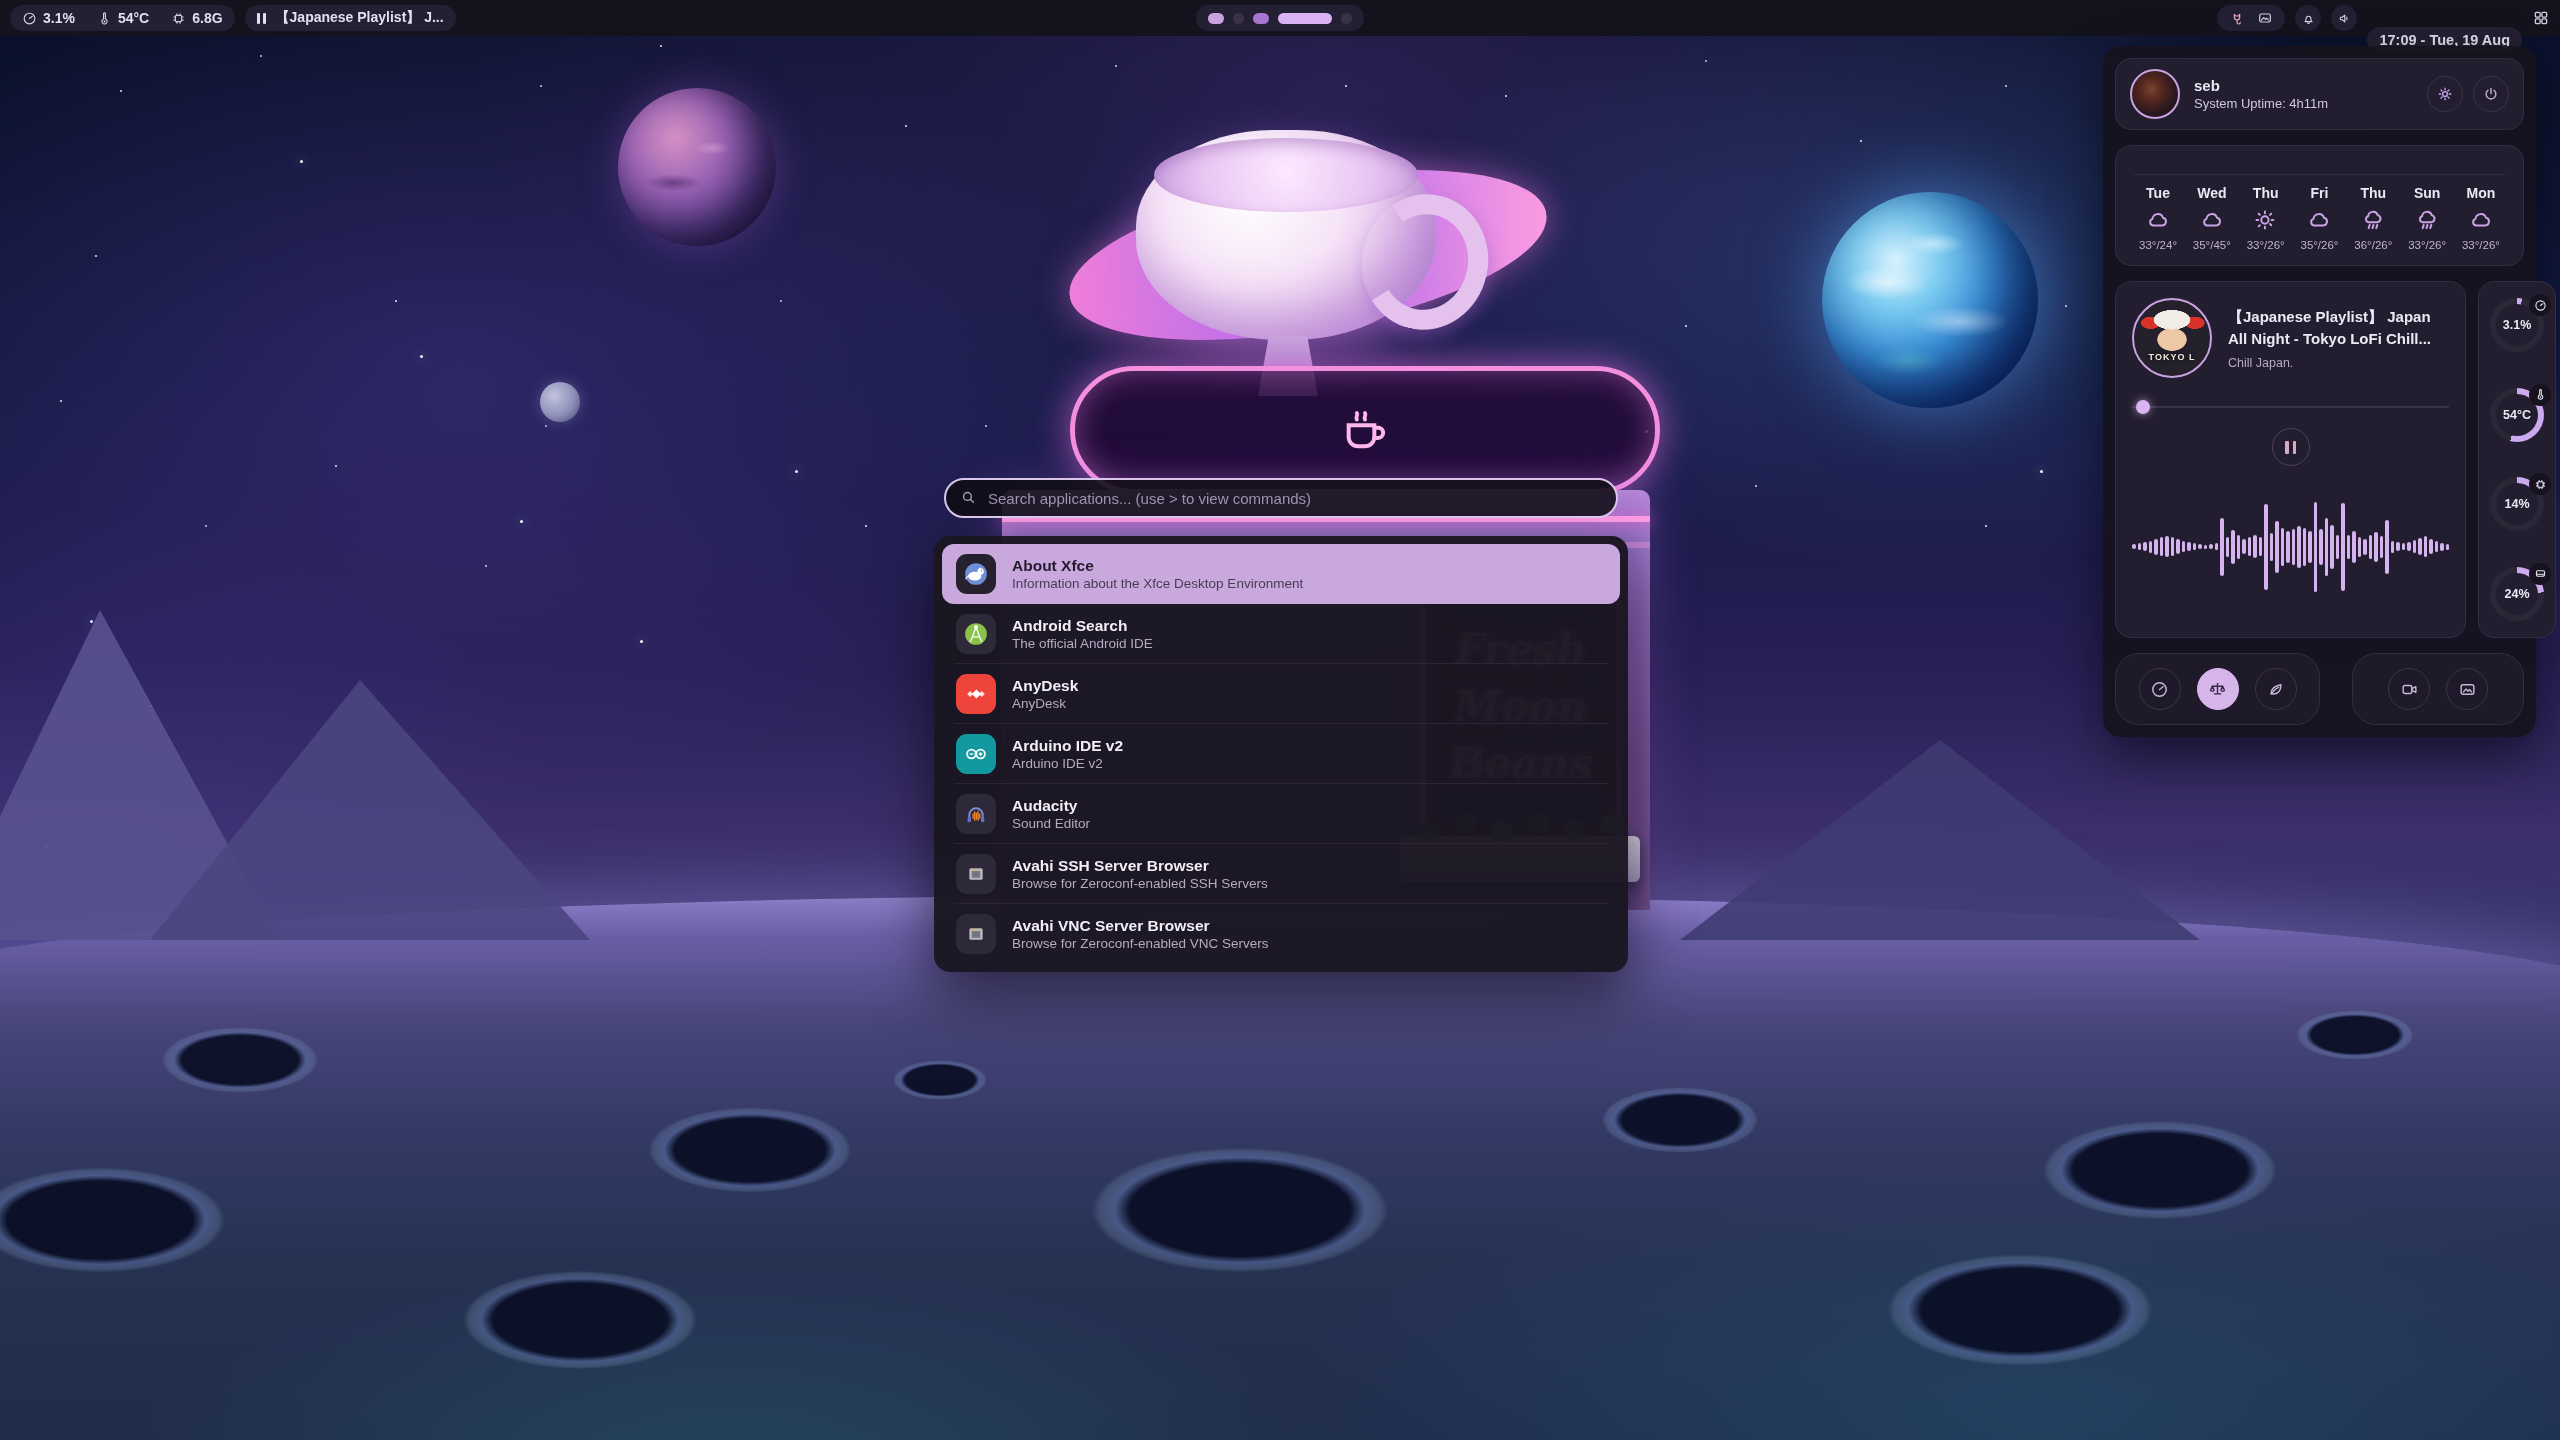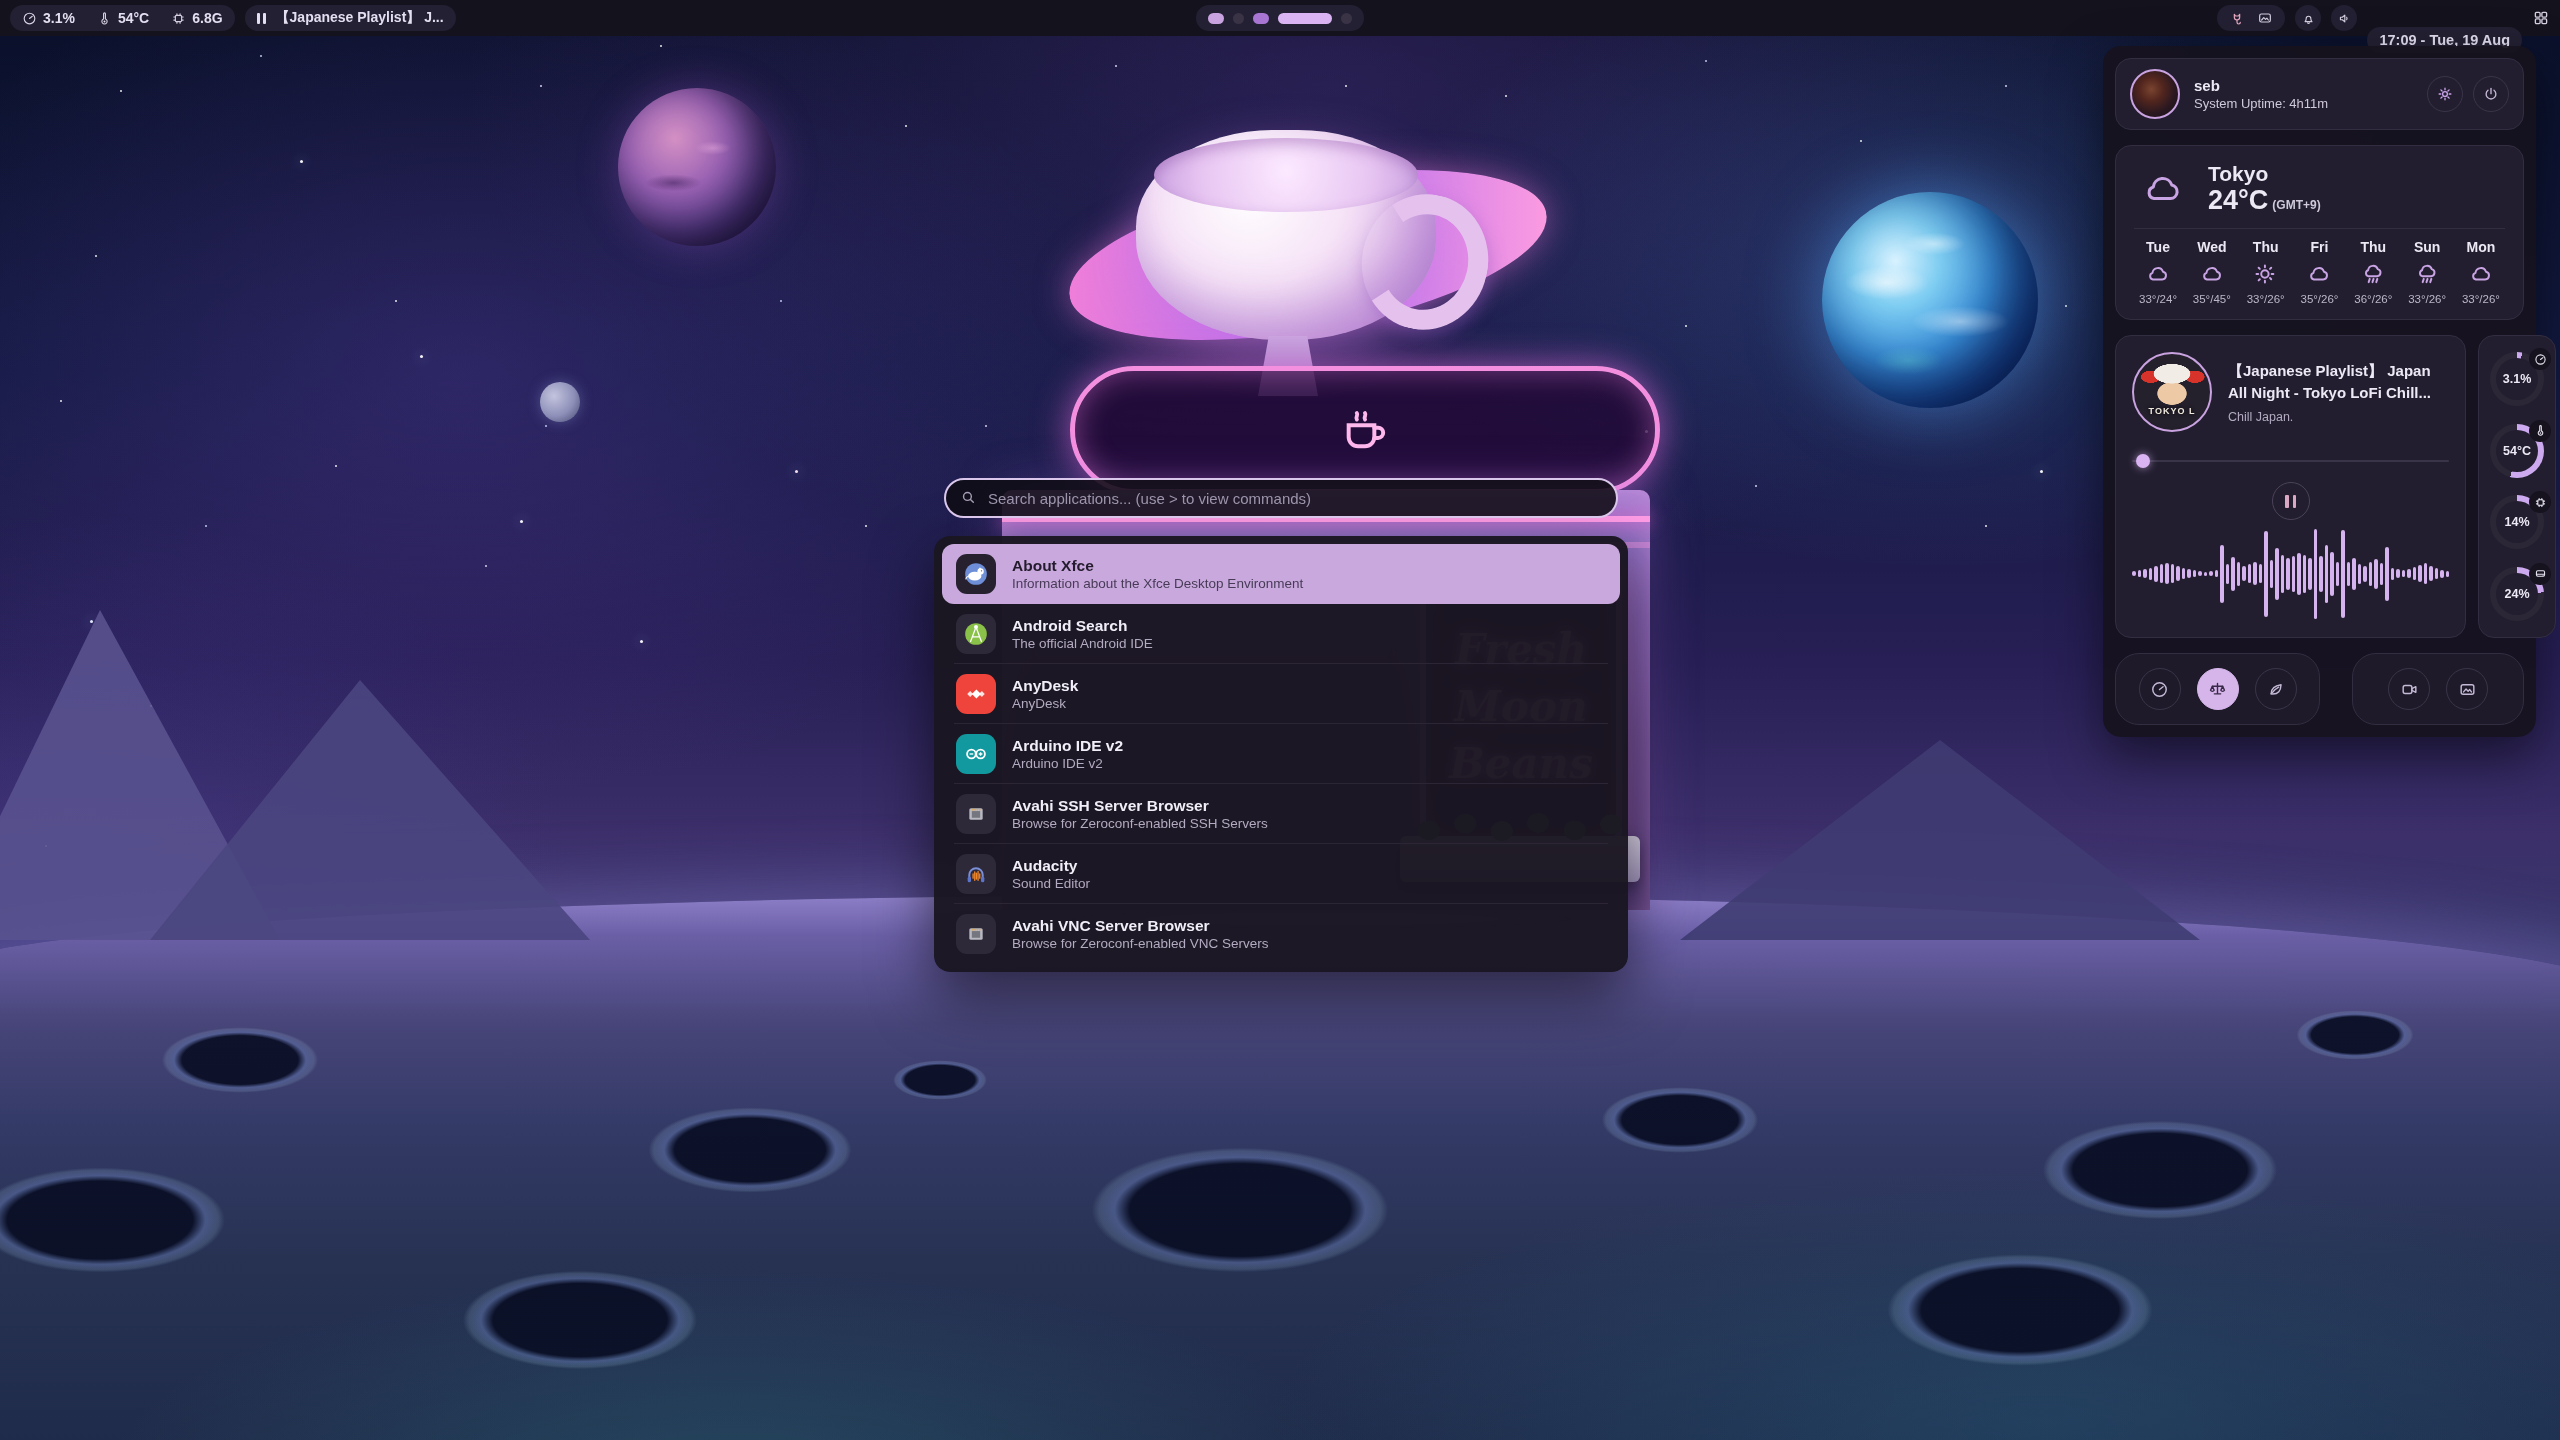--- a/index.html
+++ b/index.html
@@ -478,39 +478,20 @@
       </span>
       <div class="app-tx">
         <div class="app-name">Arduino IDE v2</div>
         <div class="app-desc">Arduino IDE v2</div>
       </div>
     </div>
 
     <div class="app-row">
       <span class="app-ic">
         <svg width="30" height="30" viewBox="0 0 36 36">
-          <rect x="10" y="11" width="16" height="14" rx="2" fill="#b9b9c2"></rect>
-          <rect x="13" y="14.5" width="10" height="8" fill="#767680"></rect>
-          <g fill="#e8a63c">
-              <rect x="13.5" y="11.8" width="1.6" height="2"></rect>
-              <rect x="16.2" y="11.8" width="1.6" height="2"></rect>
-              <rect x="18.9" y="11.8" width="1.6" height="2"></rect>
-              <rect x="21.6" y="11.8" width="1.6" height="2"></rect>
-            </g>
-        </svg>
-      </span>
-      <div class="app-tx">
-        <div class="app-name">Avahi SSH Server Browser</div>
-        <div class="app-desc">Browse for Zeroconf-enabled SSH Servers</div>
-      </div>
-    </div>
-
-    <div class="app-row">
-      <span class="app-ic">
-        <svg width="30" height="30" viewBox="0 0 36 36">
           <path d="M10 24v-5a8 8 0 0 1 16 0v5" fill="none" stroke="#7a8fd8" stroke-width="2.4"></path>
           <rect x="8" y="21" width="4" height="7" rx="2" fill="#5c74c8"></rect>
           <rect x="24" y="21" width="4" height="7" rx="2" fill="#5c74c8"></rect>
           <g stroke="#f0872a" stroke-width="1.6" stroke-linecap="round">
             <path d="M14.5 18v5M16.5 15.5v10M18.5 17v7M20.5 15v10.5M22.5 18v5"></path>
           </g>
         </svg>
       </span>
       <div class="app-tx">
         <div class="app-name">Audacity</div>
@@ -525,20 +506,39 @@
           <rect x="13" y="14.5" width="10" height="8" fill="#767680"></rect>
           <g fill="#e8a63c">
               <rect x="13.5" y="11.8" width="1.6" height="2"></rect>
               <rect x="16.2" y="11.8" width="1.6" height="2"></rect>
               <rect x="18.9" y="11.8" width="1.6" height="2"></rect>
               <rect x="21.6" y="11.8" width="1.6" height="2"></rect>
             </g>
         </svg>
       </span>
       <div class="app-tx">
+        <div class="app-name">Avahi SSH Server Browser</div>
+        <div class="app-desc">Browse for Zeroconf-enabled SSH Servers</div>
+      </div>
+    </div>
+
+    <div class="app-row">
+      <span class="app-ic">
+        <svg width="30" height="30" viewBox="0 0 36 36">
+          <rect x="10" y="11" width="16" height="14" rx="2" fill="#b9b9c2"></rect>
+          <rect x="13" y="14.5" width="10" height="8" fill="#767680"></rect>
+          <g fill="#e8a63c">
+              <rect x="13.5" y="11.8" width="1.6" height="2"></rect>
+              <rect x="16.2" y="11.8" width="1.6" height="2"></rect>
+              <rect x="18.9" y="11.8" width="1.6" height="2"></rect>
+              <rect x="21.6" y="11.8" width="1.6" height="2"></rect>
+            </g>
+        </svg>
+      </span>
+      <div class="app-tx">
         <div class="app-name">Avahi VNC Server Browser</div>
         <div class="app-desc">Browse for Zeroconf-enabled VNC Servers</div>
       </div>
     </div>
 
   </div>
 </div>
 
 <aside class="rpanel">
 
@@ -556,29 +556,20 @@
       </button>
       <button class="cbtn">
         <svg width="18" height="18">
             <use href="#i-power"></use>
           </svg>
       </button>
     </div>
   </div>
 
   <div class="card weather-card">
-    <div class="w-head">
-      <svg class="wx" width="58" height="46" viewBox="0 0 24 24" style="stroke-width:1.6">
-          <use href="#wx-cloud"></use>
-        </svg>
-      <div>
-        <div class="w-city">Tokyo</div>
-        <div class="w-temp"><span>24°C</span><span class="w-tz">(GMT+9)</span></div>
-      </div>
-    </div>
     <div class="w-div"></div>
     <div class="forecast">
       <div class="fc-col">
         <span class="fc-day">Tue</span>
         <svg class="wx" width="26" height="26" viewBox="0 0 24 24">
             <use href="#wx-cloud"></use>
           </svg>
         <span class="fc-temps">33°/24°</span>
       </div>
       <div class="fc-col">

